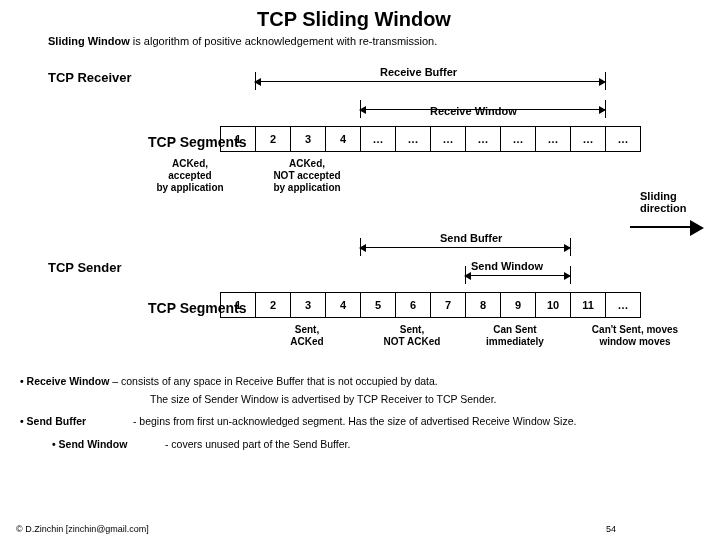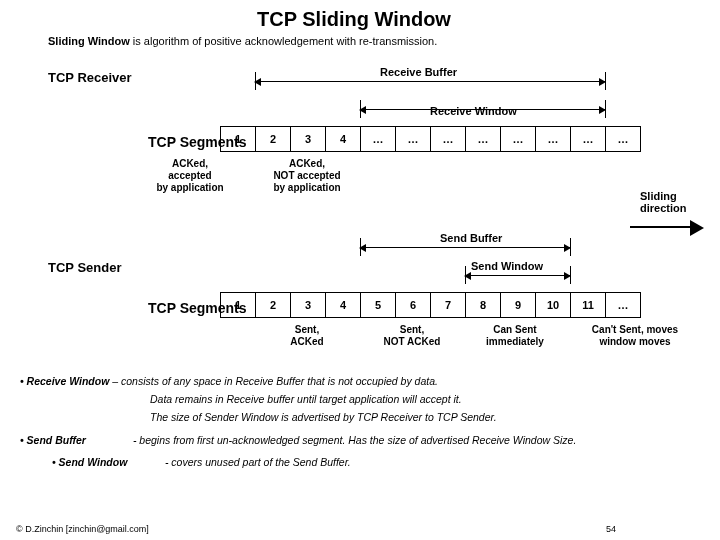--- a/index.html
+++ b/index.html
@@ -53,21 +53,21 @@
     font-size: 10px;
     font-weight: bold;
     text-align: center;
     line-height: 1.2;
   }
   .bullets {
     font-size: 10.5px;
     padding: 6px 20px 0 20px;
     line-height: 1.35;
   }
-  .bullets .row { margin-bottom: 4px; font-style: italic; }
+  .bullets .row { margin-bottom: 4px; }
   .bullets .indent { padding-left: 130px; }
   .footer {
     position: absolute;
     bottom: 6px;
     left: 0;
     width: 632px;
     font-size: 9px;
     display: flex;
     justify-content: space-between;
     padding: 0 16px;
@@ -195,21 +195,20 @@
 NOT ACKed</div>
 <div class="annot" style="position:absolute; left:465px; top:324px; width:100px; white-space:pre-line;">Can Sent
 immediately</div>
 <div class="annot" style="position:absolute; left:575px; top:324px; width:120px; white-space:pre-line;">Can't Sent, moves
 window moves</div>
 
 <div class="bullets" style="position:absolute; left:0; top:368px; width:720px;">
   <div class="row">
     <b>• Receive Window</b><span> – consists of any space in Receive Buffer that is not occupied by data.</span>
   </div>
-  <div class="row indent">Data remains in Receive buffer until target application will accept it.</div>
   <div class="row indent">The size of Sender Window is advertised by TCP Receiver to TCP Sender.</div>
   <div class="row" style="margin-top:8px;">
     <b style="display:inline-block; width:110px;">• Send Buffer</b>
     <span>-  begins from first un-acknowledged segment. Has the size of advertised Receive Window Size.</span>
   </div>
   <div class="row" style="margin-top:8px;margin-left:32px;">
     <b style="display:inline-block; width:110px;">• Send Window</b>
     <span>-  covers unused part of the Send Buffer.</span>
   </div>
 </div>

